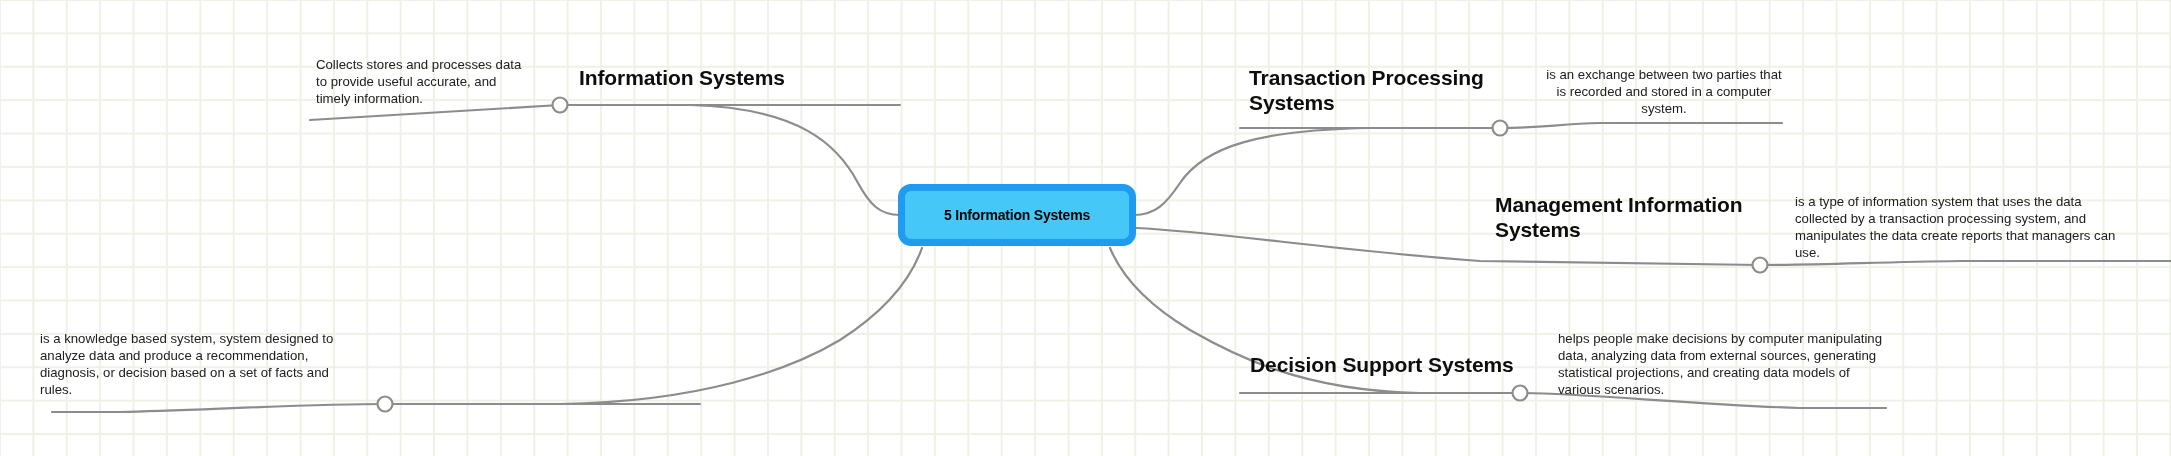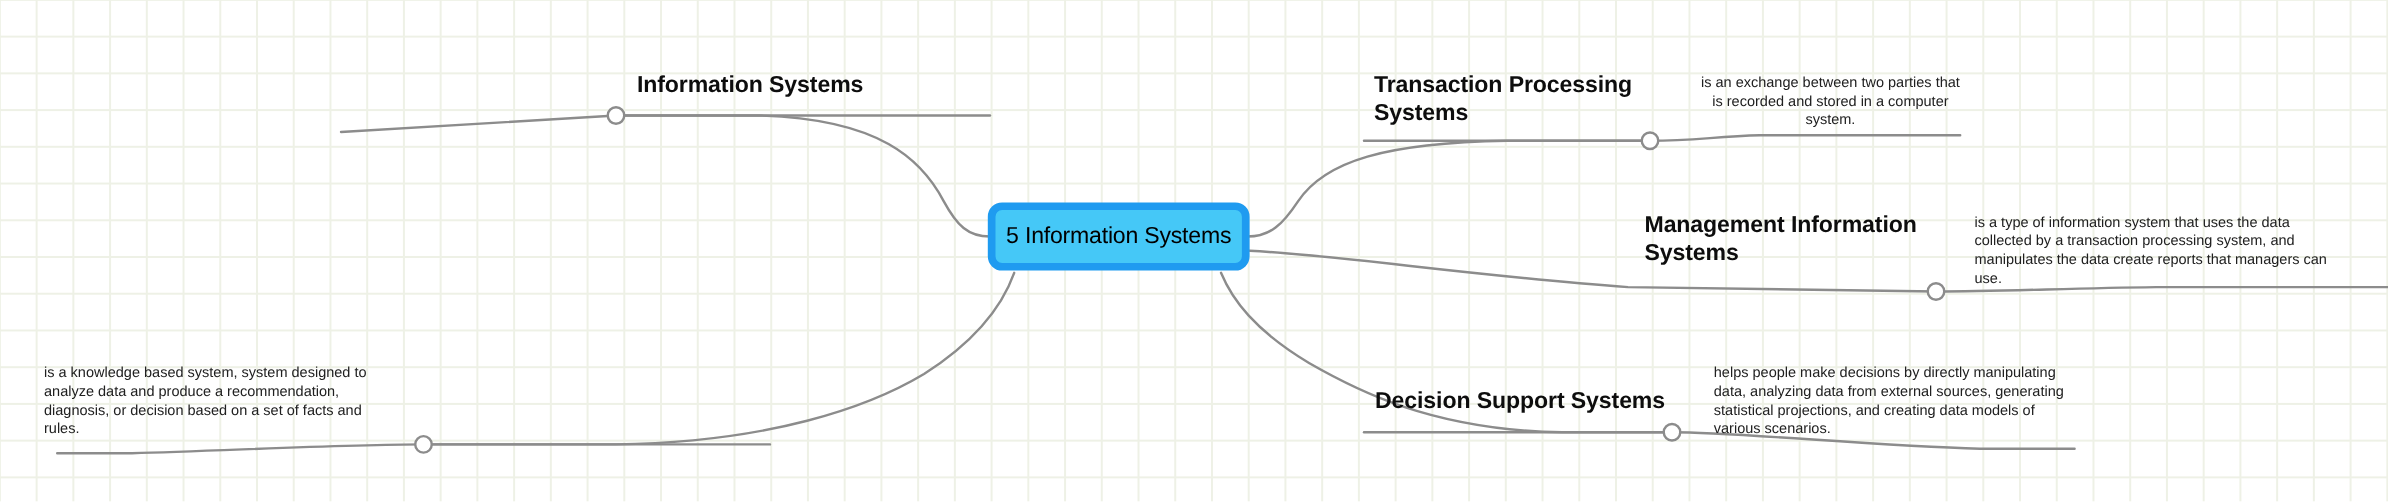--- a/index.html
+++ b/index.html
@@ -56,22 +56,22 @@
     box-sizing: border-box;
     background: #45c8f7;
     border: 7px solid #1f9bf0;
     border-radius: 13px;
     display: flex;
     align-items: center;
     justify-content: center;
   }
   #center-node .label {
     font-family: "Liberation Sans", sans-serif;
-    font-weight: normal;
-    font-size: 21px;
+    font-weight: bold;
+    font-size: 14px;
     color: #000000;
     letter-spacing: -0.2px;
     white-space: nowrap;
   }
 </style>
 </head>
 <body>
 
 <div id="canvas">
 
@@ -110,31 +110,34 @@
 
   <div class="branch-title" style="left:1249px; top:65px;">Transaction Processing
 Systems</div>
 
   <div class="branch-title" style="left:1495px; top:192px;">Management Information
 Systems</div>
 
   <div class="branch-title" style="left:1250px; top:352px;text-align:right;">Decision Support Systems</div>
 
 
+  <div class="leaf-text" style="left:316px; top:56px; width:235px;">Collects stores and processes data
+to provide useful accurate, and
+timely information.</div>
 
   <div class="leaf-text" style="left:1534px; top:66px; width:260px;text-align:center;">is an exchange between two parties that
 is recorded and stored in a computer
 system.</div>
 
   <div class="leaf-text" style="left:1795px; top:193px; width:340px;">is a type of information system that uses the data
 collected by a transaction processing system, and
 manipulates the data create reports that managers can
 use.</div>
 
-  <div class="leaf-text" style="left:1558px; top:330px; width:330px;">helps people make decisions by directly manipulating
+  <div class="leaf-text" style="left:1558px; top:330px; width:330px;">helps people make decisions by computer manipulating
 data, analyzing data from external sources, generating
 statistical projections, and creating data models of
 various scenarios.</div>
 
   <div class="leaf-text" style="left:40px; top:330px; width:310px;">is a knowledge based system, system designed to
 analyze data and produce a recommendation,
 diagnosis, or decision based on a set of facts and
 rules.</div>
 
 </div>

